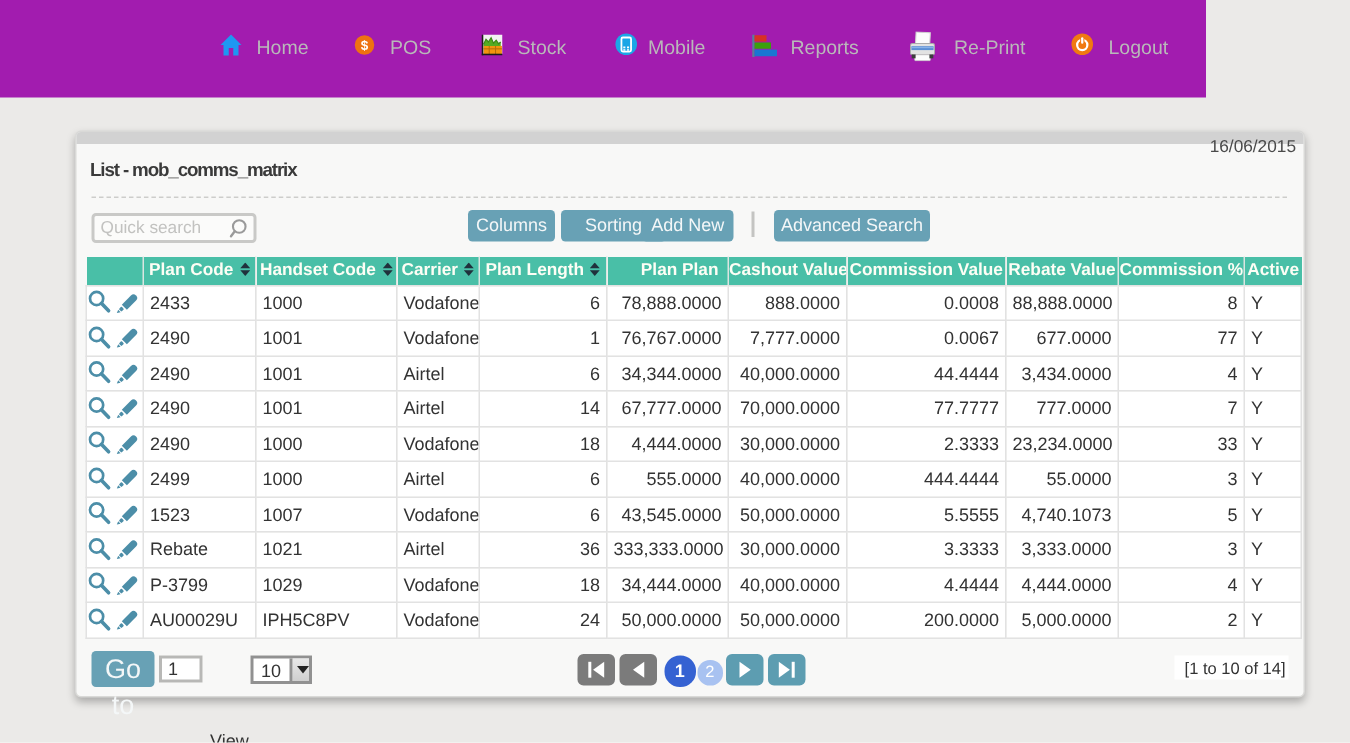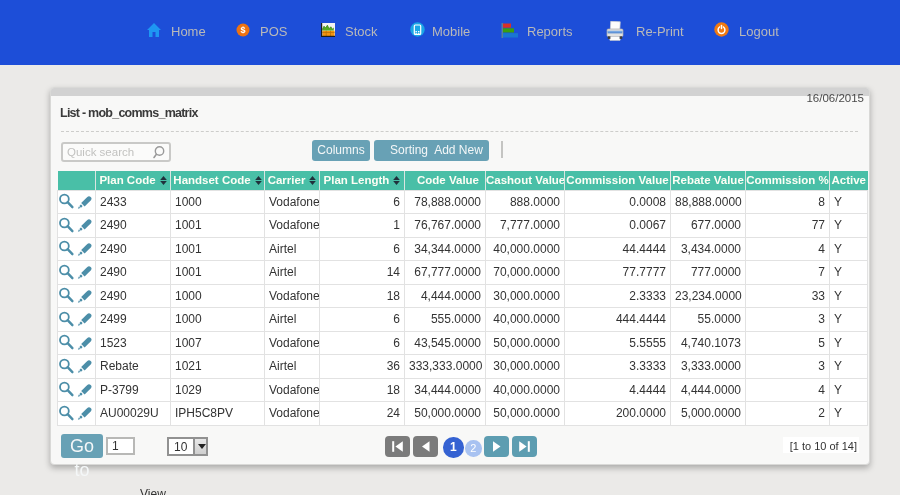--- a/index.html
+++ b/index.html
@@ -1,18 +1,18 @@
 <!DOCTYPE html>
 <html><head>
 <meta charset="utf-8">
 <style>
 * { margin:0; padding:0; box-sizing:border-box; }
 html,body { width:900px; height:495px; overflow:hidden; }
 body { font-family:"Liberation Sans", sans-serif; background:#ebeae8; position:relative; }
-.nav { position:absolute; left:0; top:0; width:900px; height:65px; background:#1d4ed8; }
+.nav { position:absolute; left:0; top:0; width:804px; height:65px; background:#a21caf; }
 .nitem { position:absolute; top:0; height:65px; }
 .nitem svg, .nitem .ic { position:absolute; }
 .nlbl { position:absolute; top:24px; font-size:13px; color:#b9b9b9; white-space:nowrap; }
 .panel { position:absolute; left:50px; top:87px; width:820px; height:378px; background:#f8f8f7; border:1px solid #d9d9d7; border-radius:4px; box-shadow:0 3px 6px rgba(0,0,0,0.28); }
 .strip { position:absolute; left:0; top:0; width:818px; height:8px; background:#d2d2d2; border-radius:3px 3px 0 0; }
 .title { position:absolute; left:9px; top:18px; font-size:12.5px; font-weight:bold; color:#3a3a3a; letter-spacing:-0.75px; }
 .pdate { position:absolute; right:5px; top:4px; font-size:11.5px; color:#4a4a4a; }
 .dash { position:absolute; left:10px; top:43px; width:797px; border-top:1px dashed #cdcdcb; }
 .qbox { position:absolute; left:10px; top:54px; width:110px; height:20px; background:#fbfbfa; border:2px solid #c9c9c7; border-radius:3px; }
 .qbox span { position:absolute; left:4px; top:2px; font-size:11.5px; color:#c2c2c0; }
@@ -122,20 +122,21 @@
       <span>Quick search</span>
     <svg width="15" height="15" viewBox="0 0 15 15">
         <circle cx="8.5" cy="6" r="4.2" fill="none" stroke="#9a9a9a" stroke-width="1.4"></circle>
         <line x1="5.4" y1="9.3" x2="3" y2="12.5" stroke="#9a9a9a" stroke-width="1.6" stroke-linecap="round"></line>
       </svg>
   </div>
   <div class="btn" style="left:261px;width:58px">Columns</div>
   <div class="btn" style="left:323px;width:70px">Sorting</div>
   <div class="btn" style="left:377px;width:61px">Add New</div>
   <div class="vsep"></div>
+  <div class="btn" style="left:465px;width:104px">Advanced Search</div>
   <table class="grid">
     <colgroup>
         <col style="width:38px">
         <col style="width:75px">
         <col style="width:94px">
         <col style="width:55px">
         <col style="width:85px">
         <col style="width:81px">
         <col style="width:79px">
         <col style="width:106px">
@@ -155,21 +156,21 @@
               <path d="M3.5 9 L0.2 5.1 H6.8 Z" fill="#20313c"></path>
             </svg></th>
       <th>Carrier<svg class="arr" width="7" height="9" viewBox="0 0 7 9">
               <path d="M3.5 0 L6.8 3.9 H0.2 Z" fill="#20313c"></path>
               <path d="M3.5 9 L0.2 5.1 H6.8 Z" fill="#20313c"></path>
             </svg></th>
       <th>Plan Length<svg class="arr" width="7" height="9" viewBox="0 0 7 9">
               <path d="M3.5 0 L6.8 3.9 H0.2 Z" fill="#20313c"></path>
               <path d="M3.5 9 L0.2 5.1 H6.8 Z" fill="#20313c"></path>
             </svg></th>
-      <th style="text-align:right;padding-right:6px">Code Value</th>
+      <th style="text-align:right;padding-right:6px">Plan Plan</th>
       <th>Cashout Value</th>
       <th>Commission Value</th>
       <th>Rebate Value</th>
       <th>Commission %</th>
       <th>Active</th>
     </tr>
     <tr>
           <td class="iconcell" style="padding:0"><svg width="17" height="17" viewBox="0 0 17 17">
               <circle cx="6.4" cy="6" r="4.4" fill="none" stroke="#4c8ea8" stroke-width="1.8"></circle>
               <line x1="9.6" y1="9.2" x2="14.4" y2="14.2" stroke="#4c8ea8" stroke-width="2.4" stroke-linecap="round"></line>

